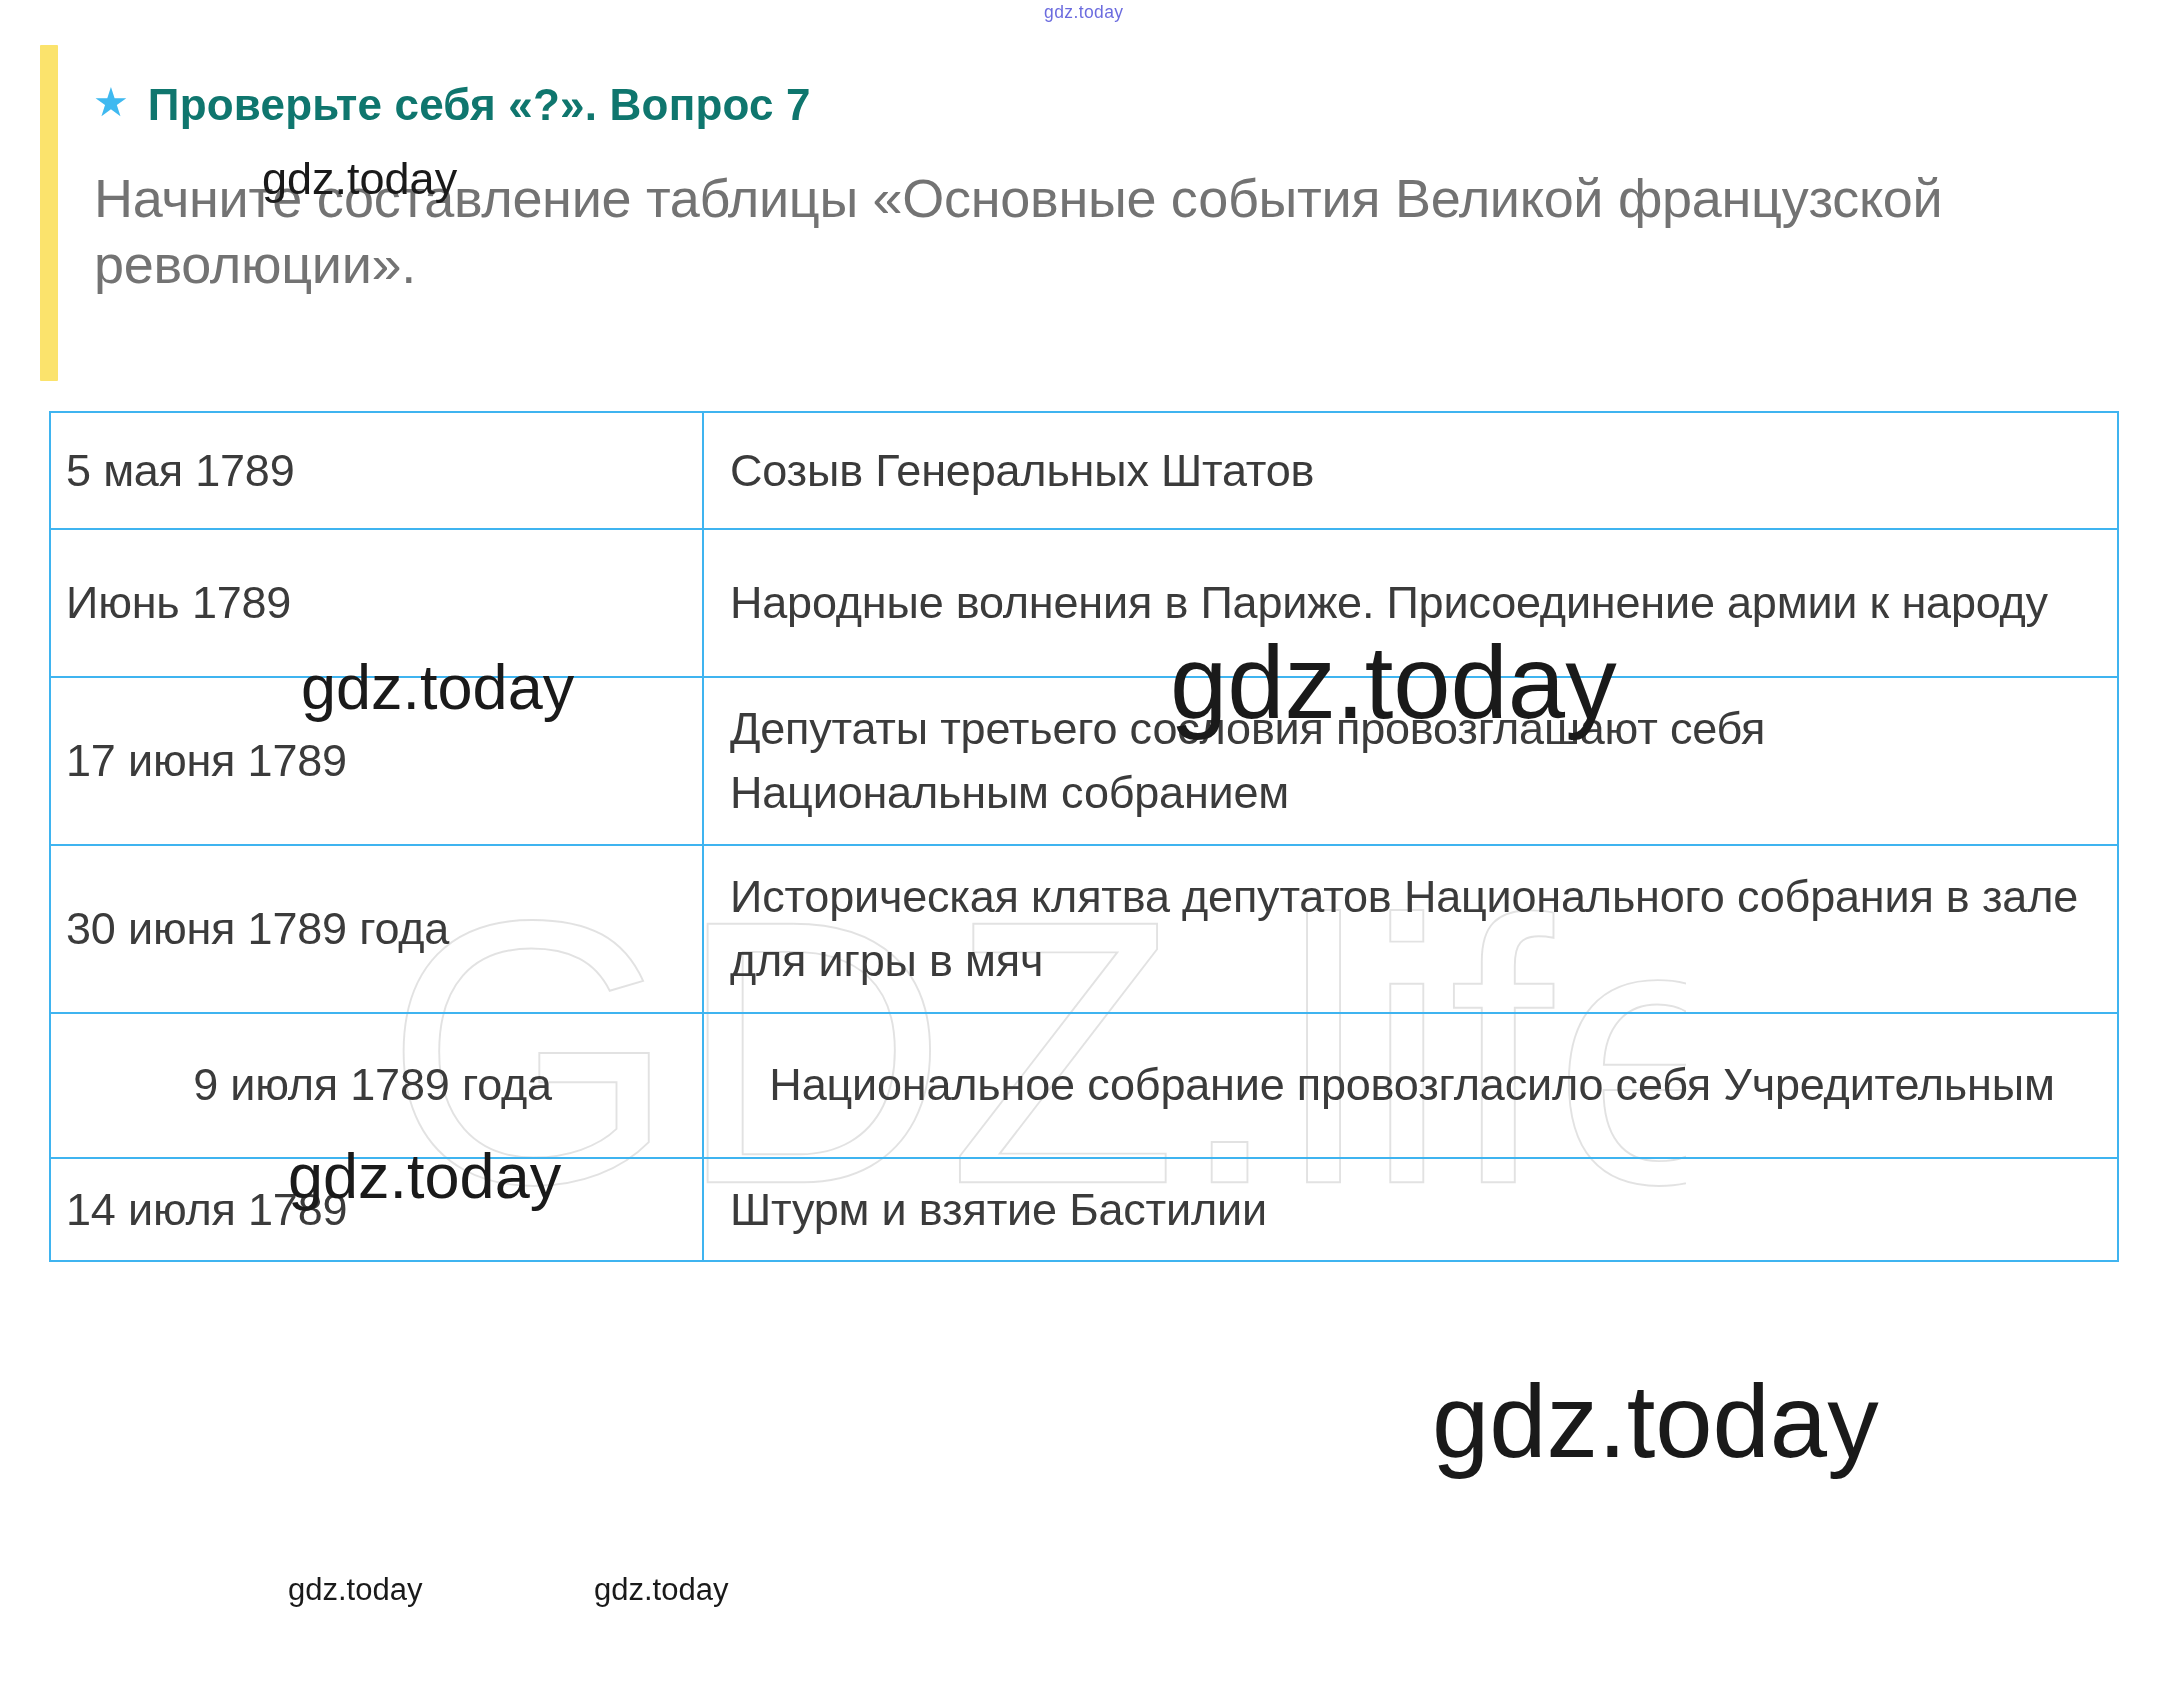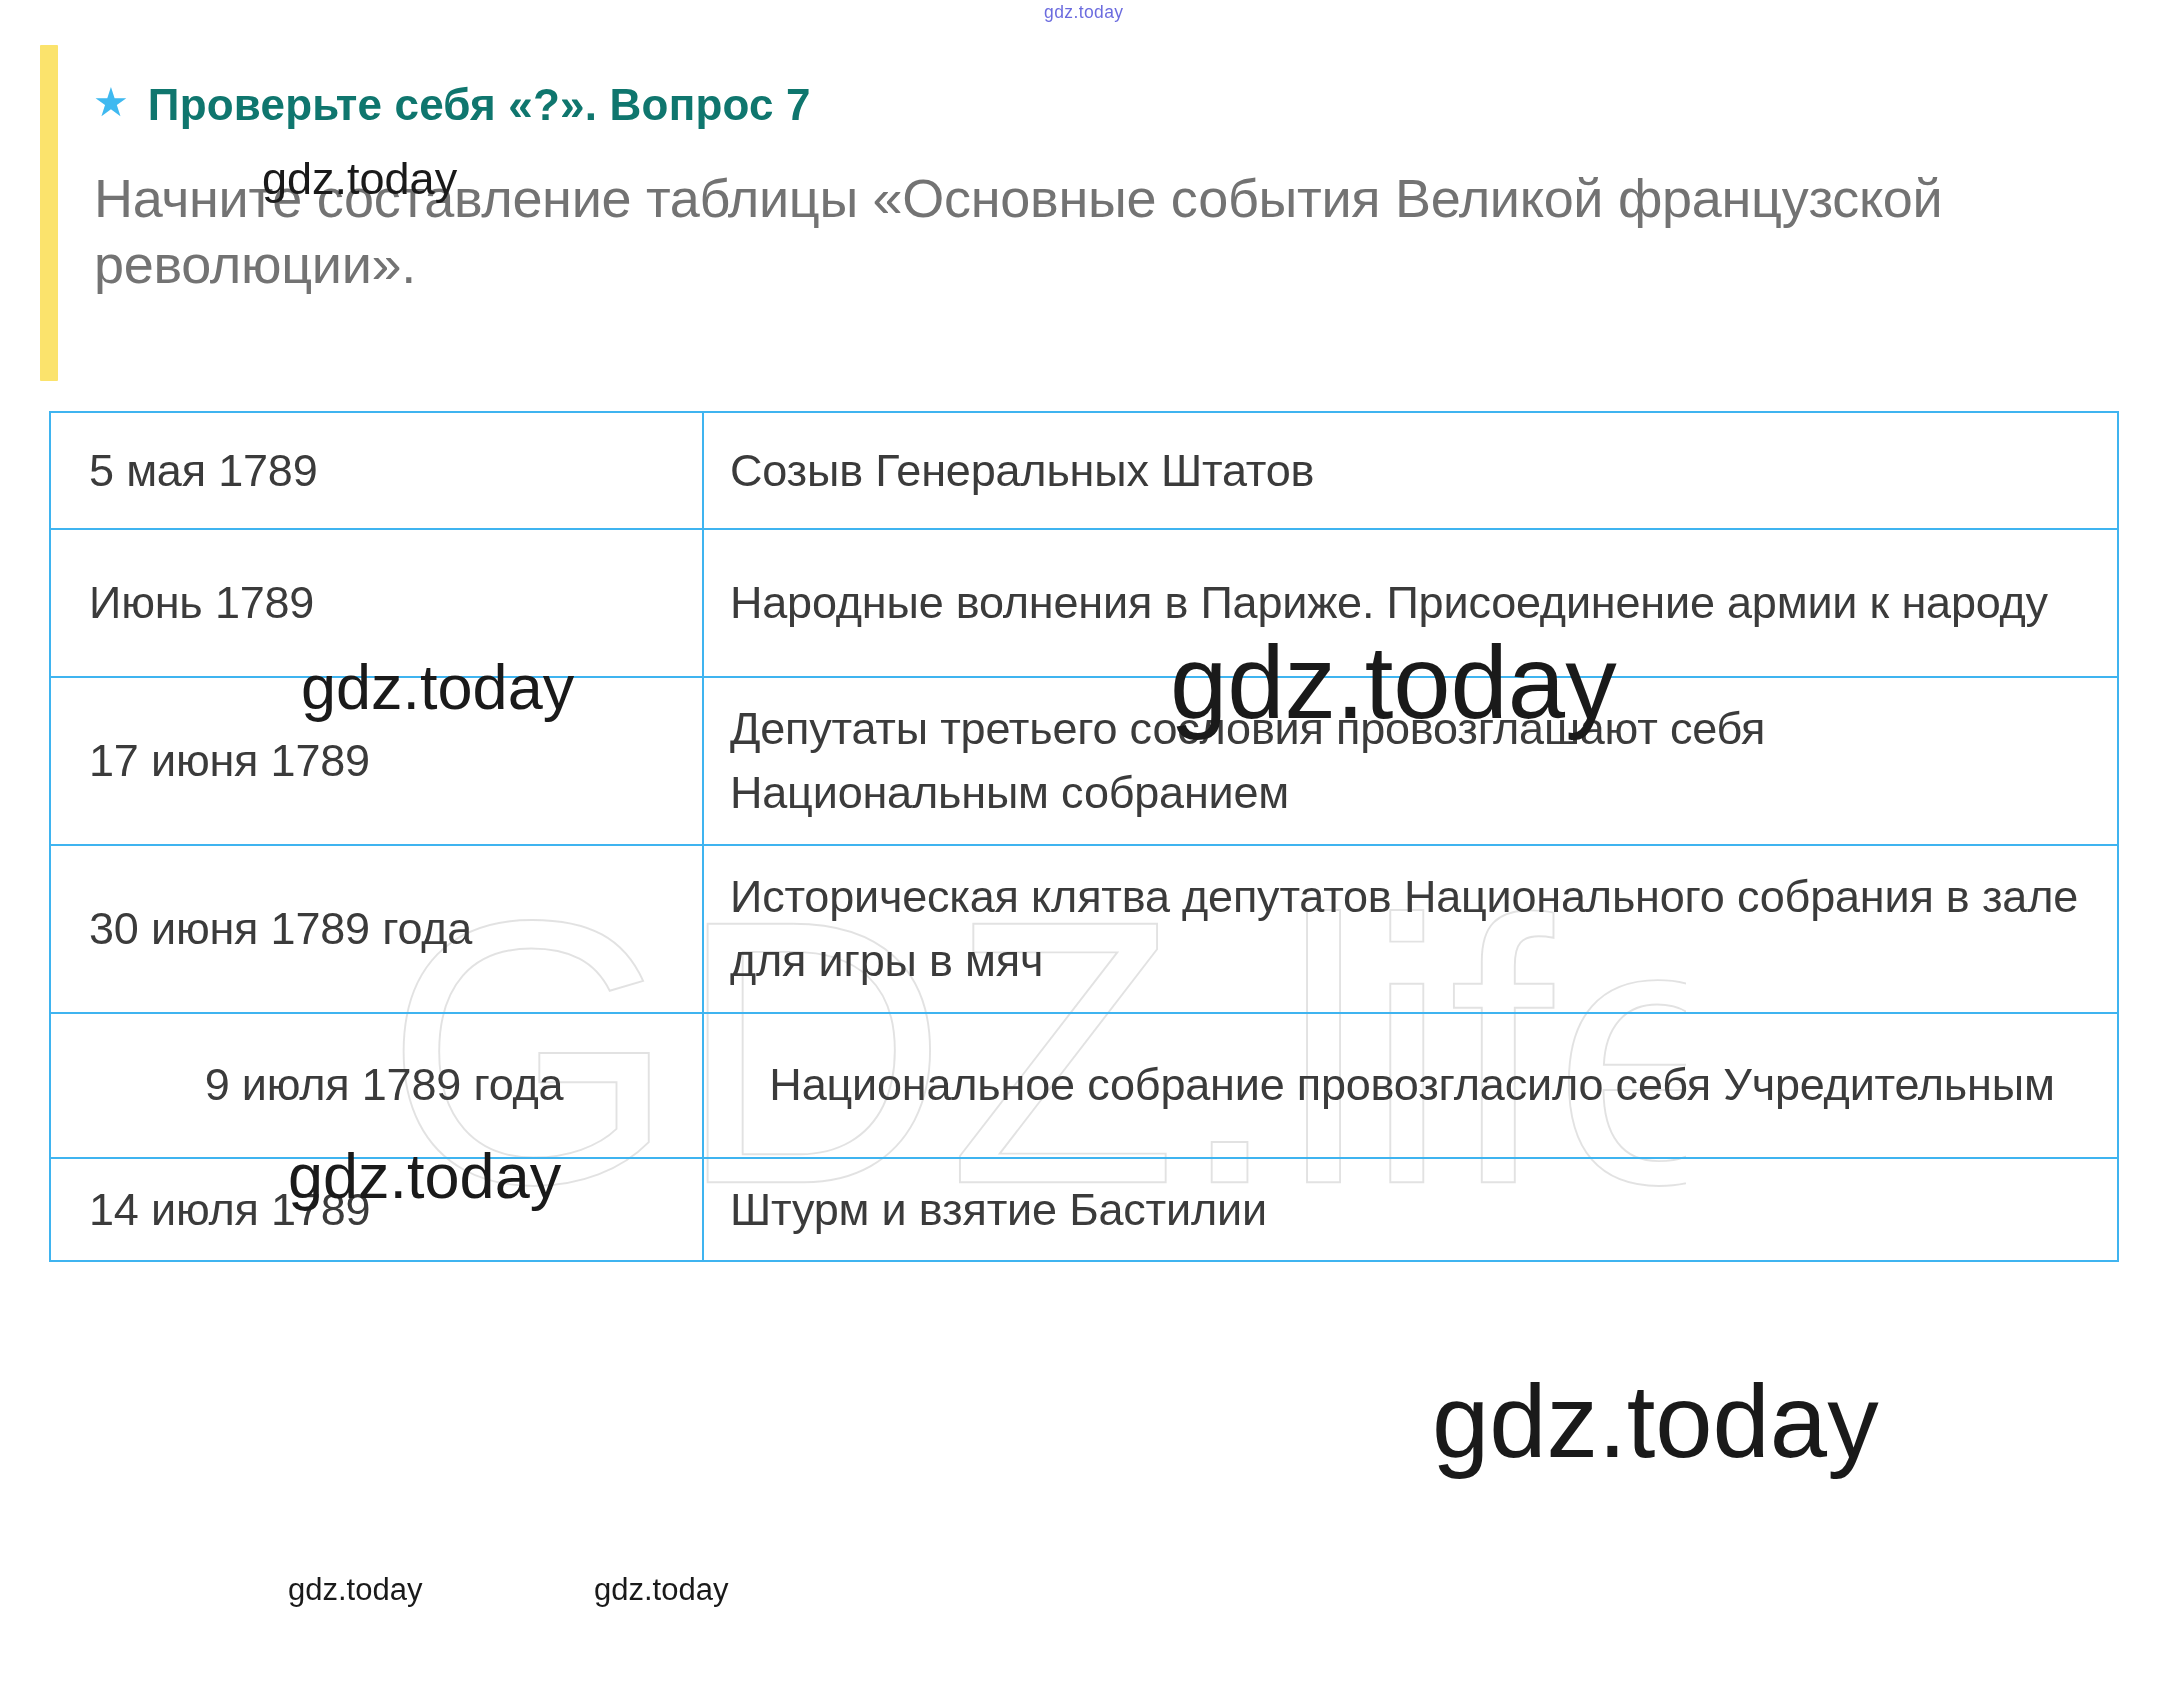--- a/index.html
+++ b/index.html
@@ -121,21 +121,21 @@
     border: 2.6px solid #3fb4f0;
     padding: 19px 23px 19px 21px;
     vertical-align: middle;
     font-family: "Liberation Sans", sans-serif;
     font-size: 45px;
     line-height: 1.42;
     color: #3b3b3b;
     letter-spacing: -0.2px;
     background: transparent;
   }
-  .events-table td.cell-date { padding-left: 38px; }
+  .events-table td.cell-date { padding-left: 15px; }
   .events-table td.cell-event { padding-left: 26px; }
   .events-table tr.h-1 td { height: 77px; }
   .events-table tr.h-2 td { height: 108px; }
   .events-table tr.h-3 td { height: 122px; }
   .events-table tr.h-4 td { height: 122px; }
   .events-table tr.h-5 td { height: 105px; text-align: center; }
   .events-table tr.h-6 td { height: 59px; }
   .events-table tr.h-7 td { height: 94px; }
 
   

